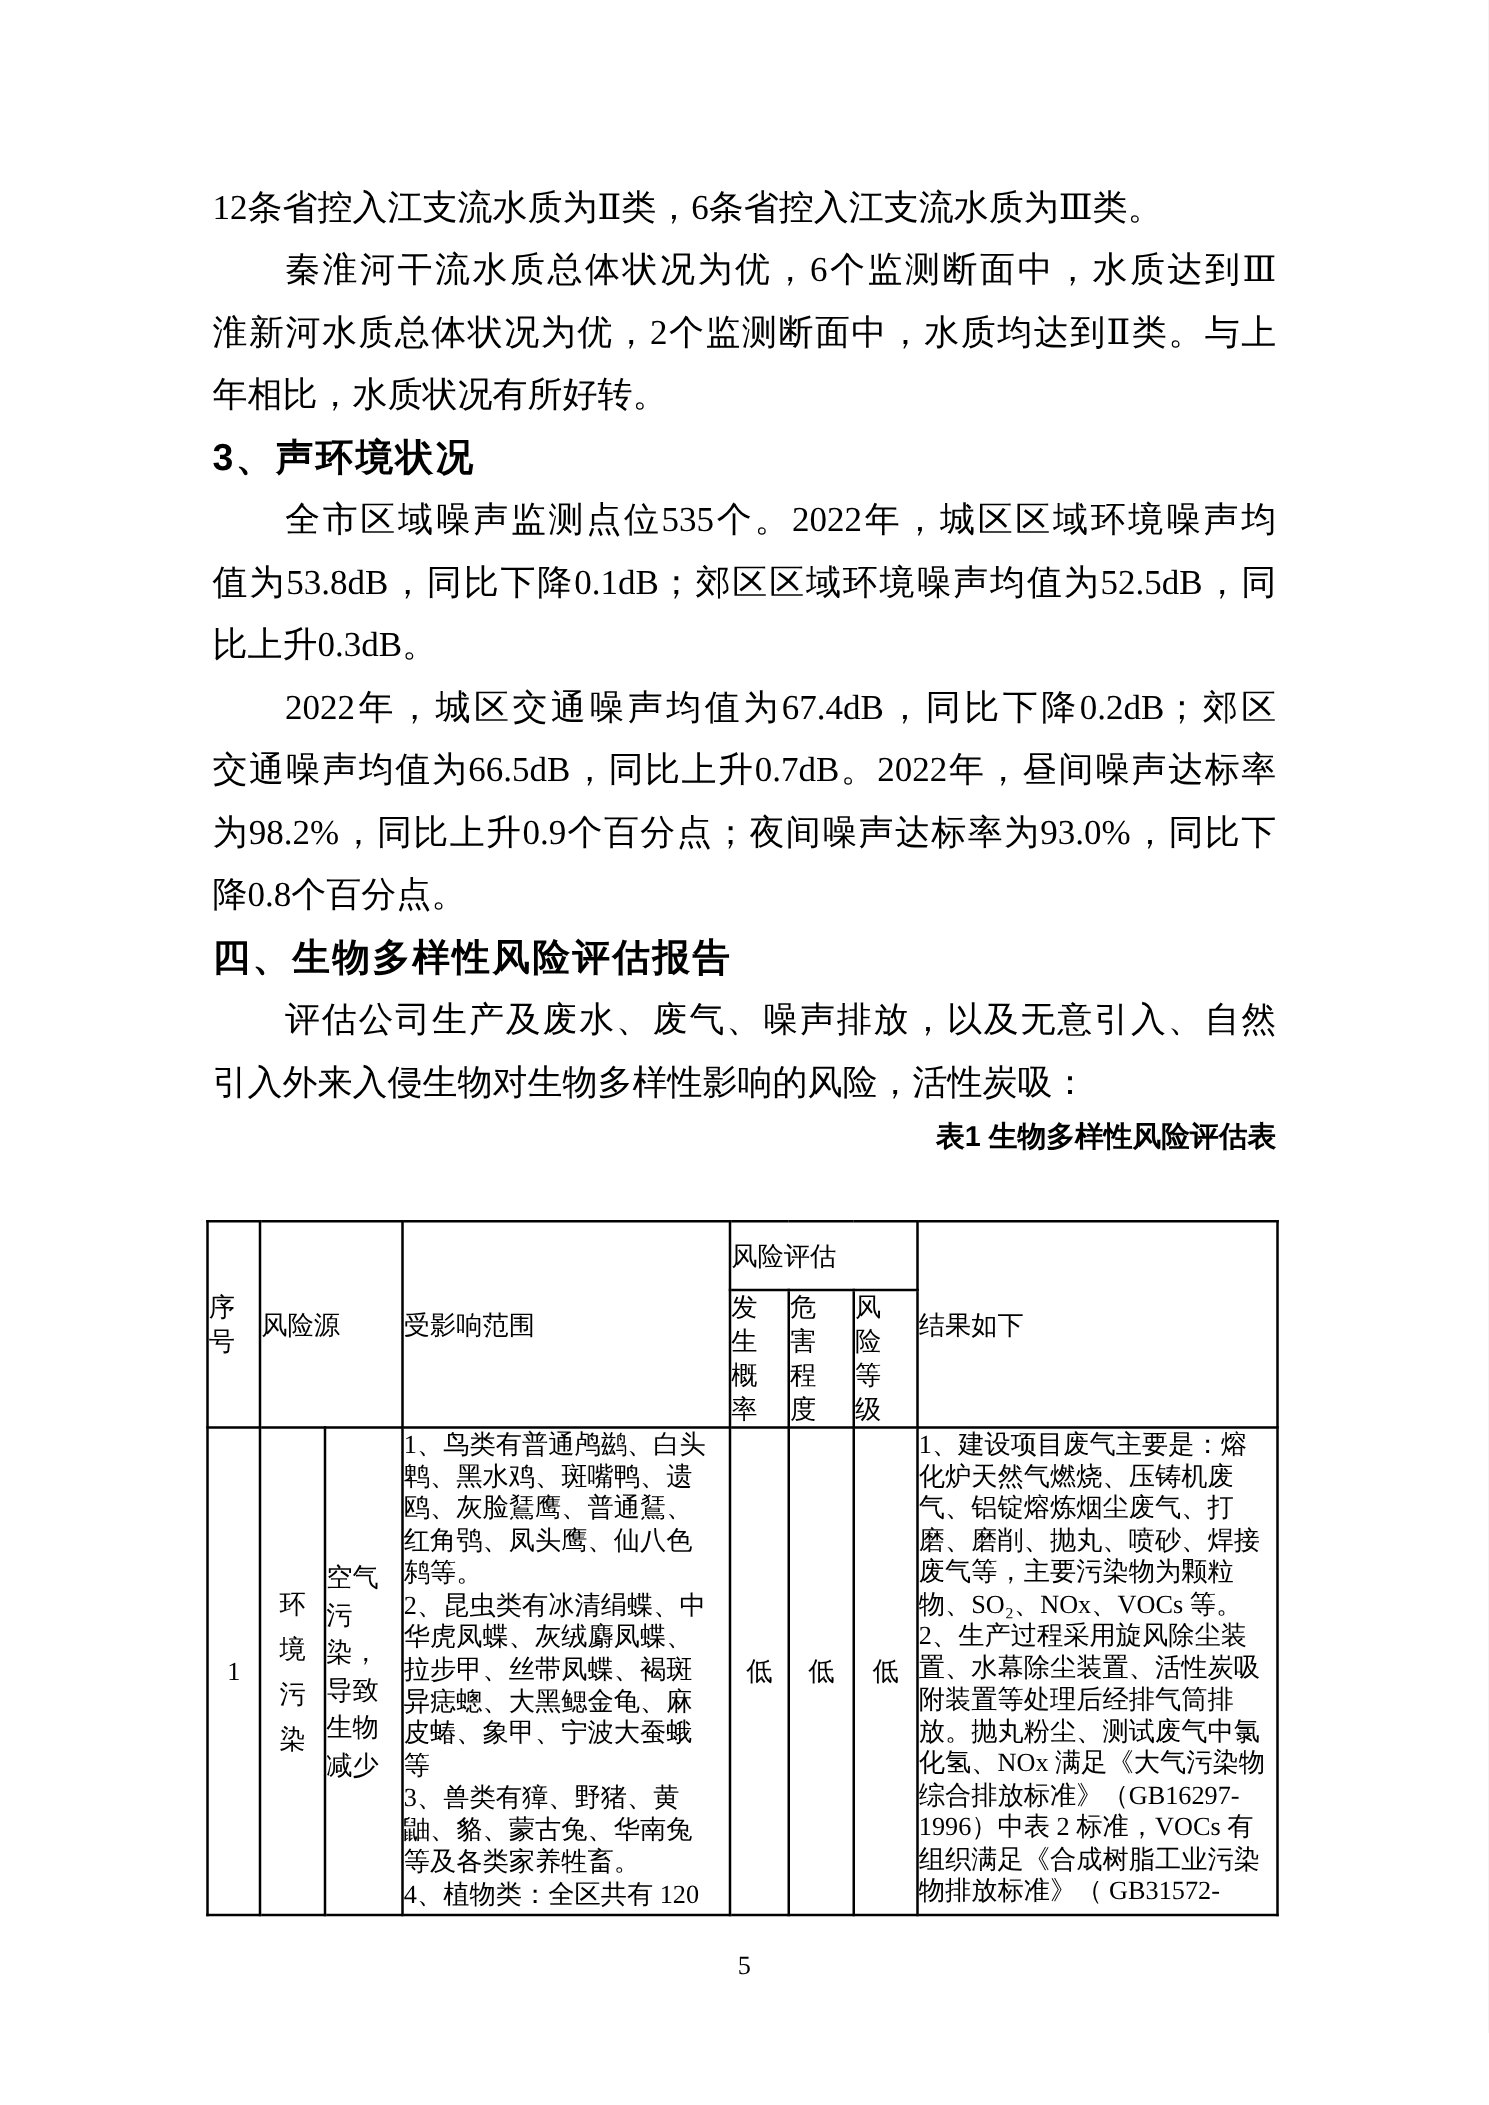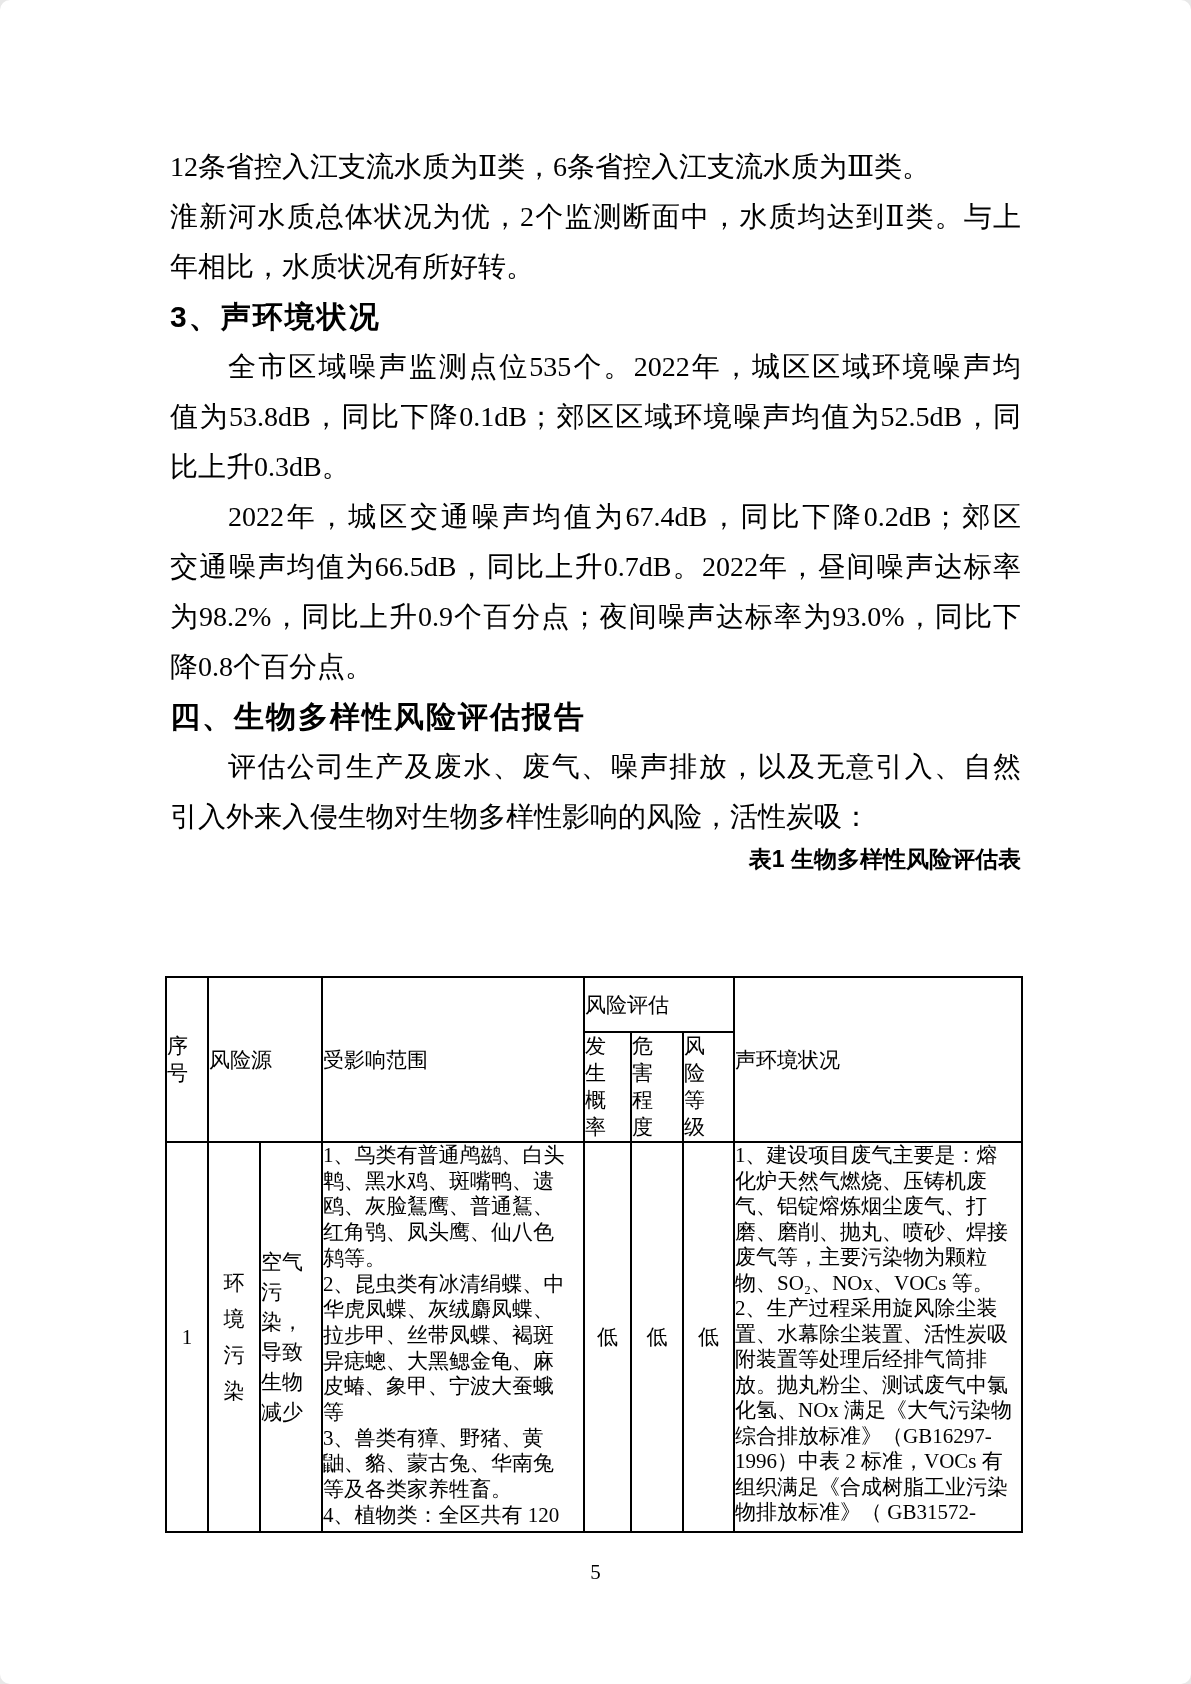--- a/index.html
+++ b/index.html
@@ -4,21 +4,20 @@
 <style>
   html,body { margin:0; padding:0; background:#e8e8e8; }
   .page {
     position:relative;
     width:1191px; height:1684px;
     margin:0 auto;
     background:#ffffff;
     color:#000;
     font-family:"Liberation Serif","DejaVu Serif",serif;
     overflow:hidden;
-    border-radius:10px;
   }
   .content {
     position:absolute;
     left:170px; top:142px;
     width:851px;
   }
   .tline {
     font-size:28px;
     height:50px;
     line-height:50px;
@@ -115,20 +114,21 @@
     text-align:center;
     font-size:21px;
   }
 </style>
 </head>
 <body>
 
 <div class="page">
   <div class="content">
     <div class="tline">12条省控入江支流水质为Ⅱ类，6条省控入江支流水质为Ⅲ类。</div>
+    <div class="tline fill indent">秦淮河干流水质总体状况为优，6个监测断面中，水质达到Ⅲ</div>
     <div class="tline fill">淮新河水质总体状况为优，2个监测断面中，水质均达到Ⅱ类。与上</div>
     <div class="tline">年相比，水质状况有所好转。</div>
     <div class="heading">3、声环境状况</div>
     <div class="tline fill indent">全市区域噪声监测点位535个。2022年，城区区域环境噪声均</div>
     <div class="tline fill">值为53.8dB，同比下降0.1dB；郊区区域环境噪声均值为52.5dB，同</div>
     <div class="tline">比上升0.3dB。</div>
     <div class="tline fill indent">2022年，城区交通噪声均值为67.4dB，同比下降0.2dB；郊区</div>
     <div class="tline fill">交通噪声均值为66.5dB，同比上升0.7dB。2022年，昼间噪声达标率</div>
     <div class="tline fill">为98.2%，同比上升0.9个百分点；夜间噪声达标率为93.0%，同比下</div>
     <div class="tline">降0.8个百分点。</div>
@@ -149,21 +149,21 @@
       <col style="width:51px">
       <col style="width:288px">
     </colgroup>
     <tbody>
       <tr class="rowA">
         <th class="th-v" rowspan="2">序
 号</th>
         <th class="th-h" rowspan="2" colspan="2">风险源</th>
         <th class="th-h" rowspan="2">受影响范围</th>
         <th class="th-h" colspan="3">风险评估</th>
-        <th class="th-h" rowspan="2">声环境状况</th>
+        <th class="th-h" rowspan="2">结果如下</th>
       </tr>
       <tr class="rowB">
         <th class="th-v">发
 生
 概
 率</th>
         <th class="th-v">危
 害
 程
 度</th>

